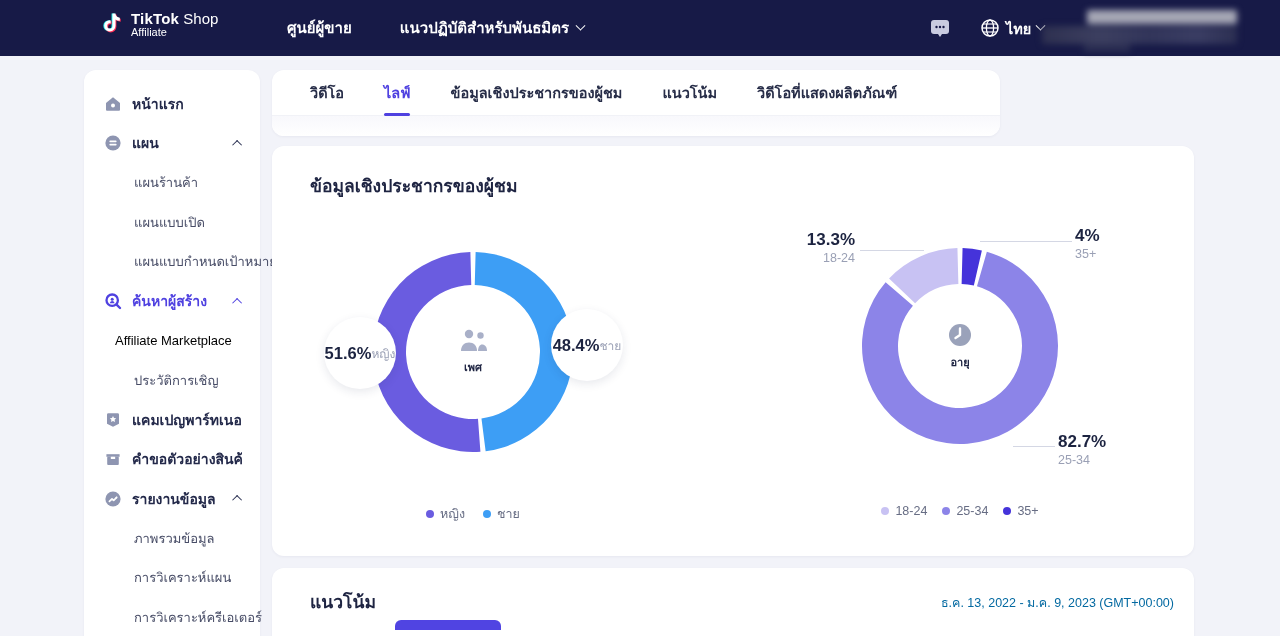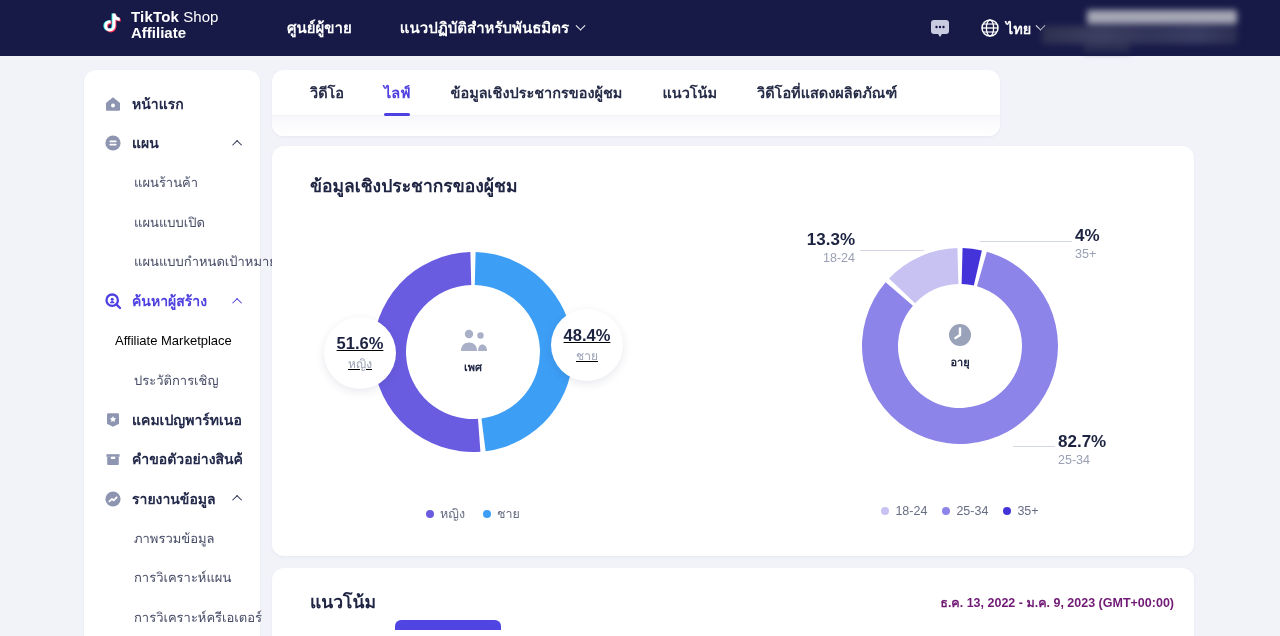--- a/index.html
+++ b/index.html
@@ -6,21 +6,21 @@
   html,body { width:1280px; height:636px; overflow:hidden; }
   body { font-family:"Liberation Sans","DejaVu Sans",sans-serif; background:#f2f3f9; }
   #app { position:relative; width:1280px; height:636px; overflow:hidden; }
 
   
   .navbar { position:absolute; top:0; left:0; width:1280px; height:56px; background:#171a47; display:flex; align-items:center; z-index:10; }
   .brand { position:absolute; left:100px; top:9px; display:flex; align-items:center; gap:7px; color:#fff; }
   .brand-text { line-height:1.05; }
   .brand-line1 { font-size:15px; }
   .brand-line1 b { font-weight:800; letter-spacing:.2px;text-align:right; }
-  .brand-line2 { font-size:15px; font-weight:700; }
+  .brand-line2 { font-size:11px; font-weight:400; }
   .nav-menu { position:absolute; left:263px; top:0; height:56px; display:flex; align-items:center; gap:48px;margin-left:24px; }
   .nav-item { color:#fff; font-size:15px; font-weight:700; display:flex; align-items:center; gap:8px; cursor:pointer; }
   .chat-wrap { position:absolute; left:928px; top:16px; }
   .lang-wrap { position:absolute; left:980px; top:0; height:56px; display:flex; align-items:center; gap:6px; color:#fff; font-size:14.5px; font-weight:700; cursor:pointer; }
   .blur-user { position:absolute; left:1042px; top:8px; width:205px; height:42px; filter:blur(3px); cursor:pointer; }
   .blur-a { position:absolute; left:45px; top:2px; width:150px; height:14px; background:#a6a7b5; border-radius:2px; }
   .blur-b { position:absolute; left:0; top:18px; width:195px; height:18px; background:linear-gradient(90deg,#2e3050 0%,#3c3f60 30%,#32355a 55%,#3a3d63 80%,#2c2f52 100%); border-radius:2px; }
   .blur-c { position:absolute; left:42px; top:36px; width:46px; height:8px; background:#2b2e52; }
 
   .chev { display:inline-block; width:7px; height:7px; border-left:1.8px solid currentColor; border-top:1.8px solid currentColor; }
@@ -49,37 +49,37 @@
   .tabs-bottom { height:20px; background:linear-gradient(#f8f8fc,#ffffff); }
 
   
   .demo-card { left:272px; top:146px; width:922px; height:410px; }
   .demo-title { position:absolute; left:38px; top:26px; font-size:17.5px; font-weight:800; color:#1e2442; }
 
   .donut-box { position:absolute; }
   .donut-center { position:absolute; inset:0; display:flex; flex-direction:column; align-items:center; justify-content:center; gap:5px; pointer-events:none; }
   .donut-center .c-label { font-size:11px; font-weight:800; color:#1e2442; }
 
-  .badge { position:absolute; width:72px; height:72px; border-radius:50%; background:#fff; box-shadow:0 3px 10px rgba(30,35,80,.10); display:flex; flex-direction:column; align-items:center; justify-content:center;text-decoration:underline; }
+  .badge { position:absolute; width:72px; height:72px; border-radius:50%; background:#fff; box-shadow:0 3px 10px rgba(30,35,80,.10); display:flex; flex-direction:row; align-items:center; justify-content:center; }
   .badge .b-val { font-size:16.5px; font-weight:800; color:#1c2340; }
   .badge .b-lab { font-size:12px; color:#9aa0b5; margin-top:1px; }
 
   .callout { position:absolute; }
   .callout .c-val { font-size:17px; font-weight:800; color:#1c2340; }
   .callout .c-lab { font-size:12.5px; color:#9aa0b5; margin-top:1px; }
   .leader { position:absolute; height:1px; background:#d4d7e4; }
 
   .legend { position:absolute; display:flex; justify-content:center; gap:18px; }
   .legend-item { display:flex; align-items:center; gap:6px; font-size:12.5px; color:#676d84; }
   .legend-dot { width:8px; height:8px; border-radius:50%; }
 
   
   .trends-card { left:272px; top:568px; width:922px; height:90px; overflow:hidden; }
   .trends-title { position:absolute; left:38px; top:20px; font-size:17.5px; font-weight:800; color:#1e2442; }
-  .trends-date { position:absolute; right:20px; top:25px; font-size:12.5px; font-weight:700; color:#701a75; }
+  .trends-date { position:absolute; right:20px; top:25px; font-size:12.5px; font-weight:400; color:#0369a1; }
   .trends-bar { position:absolute; left:123px; top:52px; width:106px; height:10px; border-radius:6px 6px 0 0; }
 </style>
 </head>
 <body>
 
 <div id="app">
 
   <div class="navbar">
     <div class="brand">
       <span>

